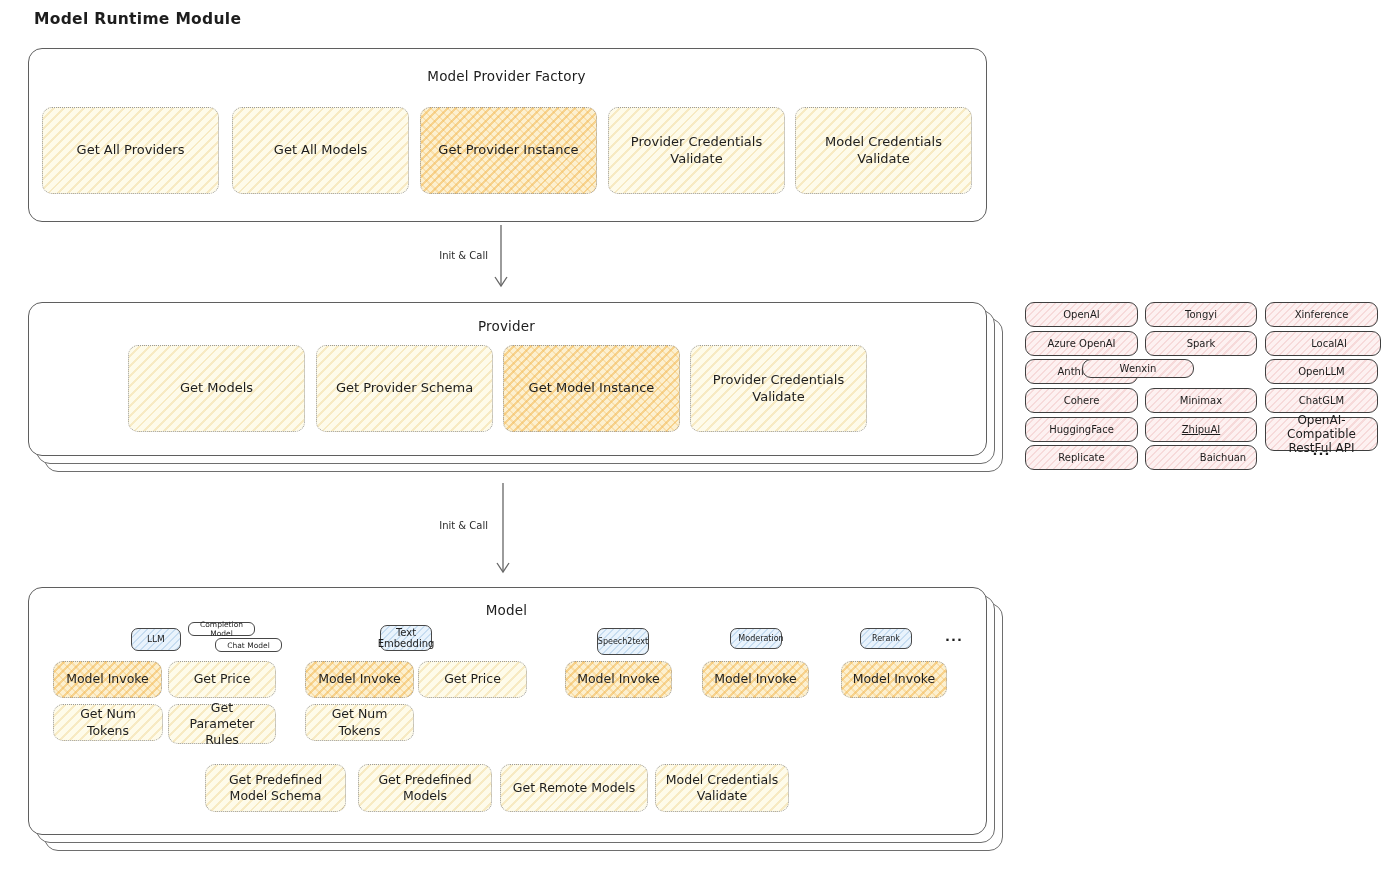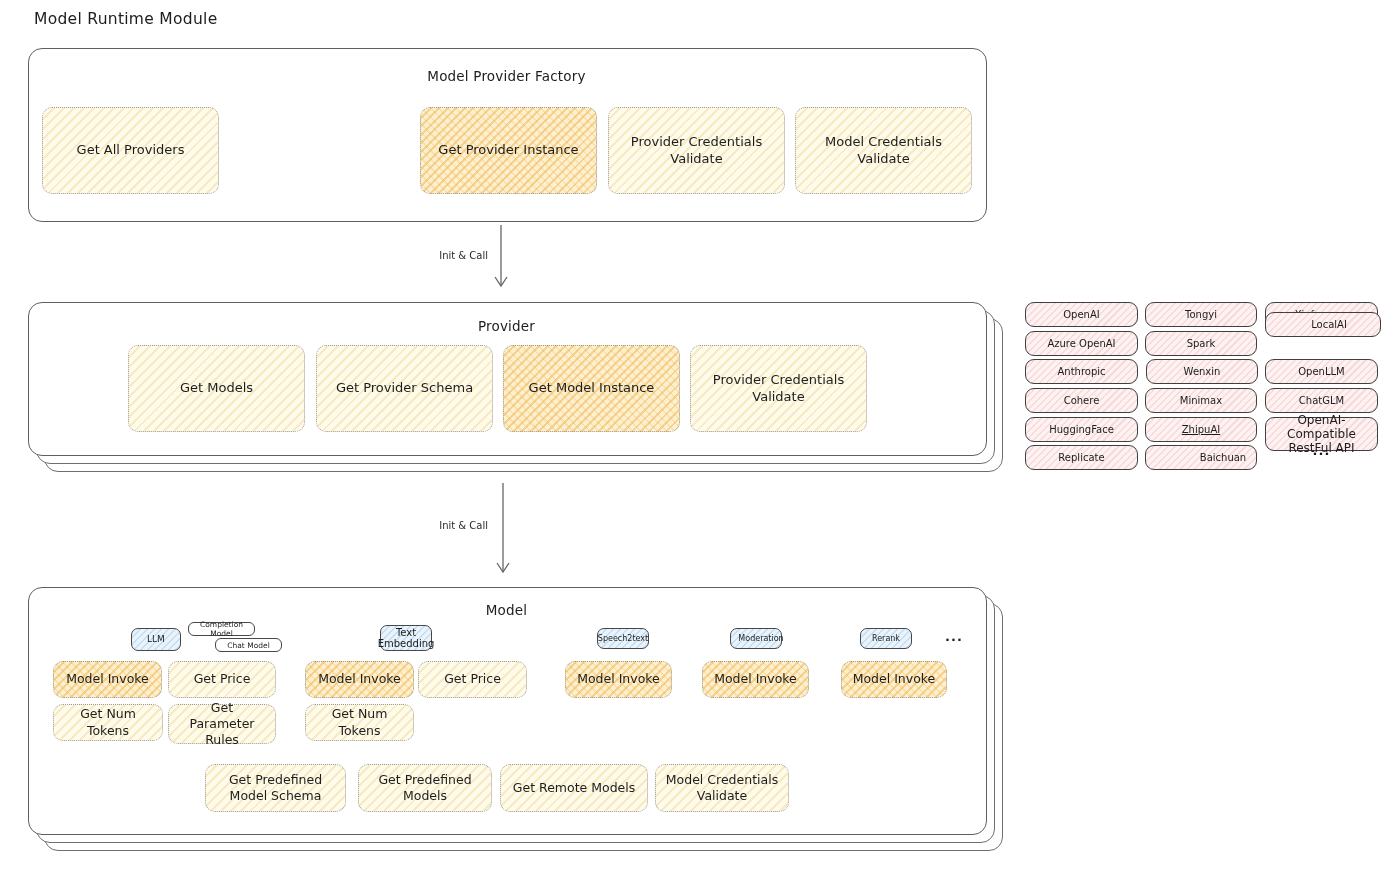--- a/index.html
+++ b/index.html
@@ -1,19 +1,19 @@
 <!DOCTYPE html>
 <html><head>
 <meta charset="utf-8">
 <style>
   html,body{margin:0;padding:0;background:#fff;}
   .canvas{position:relative;width:1393px;height:880px;background:#ffffff;
           font-family:"DejaVu Sans",sans-serif;color:#1d1d1d;overflow:hidden;}
 
-  .page-title{position:absolute;left:34px;top:10px;font-size:15.5px;font-weight:normal;letter-spacing:.3px;}
+  .page-title{position:absolute;left:34px;top:10px;font-size:15.5px;font-weight:bold;letter-spacing:.3px;}
 
   .box{position:absolute;border:1.4px solid #5f5f5f;border-radius:14px;background:#fff;z-index:2;}
   .layer{position:absolute;border:1.2px solid #6e6e6e;border-radius:14px;background:#fff;z-index:1;}
   .box-title{position:absolute;text-align:center;font-size:13.5px;z-index:3;letter-spacing:.2px;}
 
   .btn{position:absolute;display:flex;align-items:center;justify-content:center;text-align:center;
        border:1.4px dotted #9b9b9b;border-radius:10px;font-size:13px;line-height:1.3;
        padding:2px 8px;box-sizing:border-box;z-index:3;}
   .yellow{background-color:#fefbea;
        background-image:repeating-linear-gradient(135deg,rgba(233,196,106,.30) 0 2px,transparent 2px 7px);}
@@ -46,20 +46,21 @@
 </head>
 <body>
 
 <div class="canvas">
 
   <div class="page-title">Model Runtime Module</div>
 
   <div class="box" style="left:28px;top:48px;width:957px;height:172px;"></div>
   <div class="box-title" style="left:28px;top:68px;width:957px;">Model Provider Factory</div>
   <div class="btn yellow" style="left:42px;top:107px;width:177px;height:87px;">Get All Providers</div>
+  <div class="btn yellow" style="left:232px;top:107px;width:177px;height:87px;">Get All Models</div>
   <div class="btn orange" style="left:420px;top:107px;width:177px;height:87px;">Get Provider Instance</div>
   <div class="btn yellow" style="left:608px;top:107px;width:177px;height:87px;">Provider Credentials Validate</div>
   <div class="btn yellow" style="left:795px;top:107px;width:177px;height:87px;">Model Credentials Validate</div>
 
   <svg class="arrow" style="left:489px;top:225px;" width="24" height="68">
     <line x1="12" y1="0" x2="12" y2="60" stroke="#666" stroke-width="1.3"></line>
     <polyline points="6,52 12,61 18,52" fill="none" stroke="#666" stroke-width="1.3"></polyline>
   </svg>
   <div class="arrow-label" style="left:424px;top:250px;width:64px;">Init &amp; Call</div>
 
@@ -74,48 +75,48 @@
 
   <div class="chip" style="left:1025px;top:302px;width:113px;height:25px;">OpenAI</div>
   <div class="chip" style="left:1025px;top:331px;width:113px;height:25px;">Azure OpenAI</div>
   <div class="chip" style="left:1025px;top:359px;width:113px;height:25px;">Anthropic</div>
   <div class="chip" style="left:1025px;top:388px;width:113px;height:25px;">Cohere</div>
   <div class="chip" style="left:1025px;top:417px;width:113px;height:25px;">HuggingFace</div>
   <div class="chip" style="left:1025px;top:445px;width:113px;height:25px;">Replicate</div>
 
   <div class="chip" style="left:1145px;top:302px;width:112px;height:25px;">Tongyi</div>
   <div class="chip" style="left:1145px;top:331px;width:112px;height:25px;">Spark</div>
-  <div class="chip" style="left:1146px;top:359px;width:112px;height:25px;">Wenxin</div>
+  <div class="chip" style="left:1082px;top:359px;width:112px;height:19px;">Wenxin</div>
   <div class="chip" style="left:1145px;top:388px;width:112px;height:25px;">Minimax</div>
   <div class="chip" style="left:1145px;top:417px;width:112px;height:25px;text-decoration:underline;">ZhipuAI</div>
   <div class="chip" style="left:1145px;top:445px;width:112px;height:25px;padding-left:44px;">Baichuan</div>
 
   <div class="chip" style="left:1265px;top:302px;width:113px;height:25px;">Xinference</div>
-  <div class="chip" style="left:1265px;top:312px;width:116px;height:25px;padding-left:12px;">LocalAI</div>
+  <div class="chip" style="left:1265px;top:331px;width:116px;height:25px;padding-left:12px;">LocalAI</div>
   <div class="chip" style="left:1265px;top:359px;width:113px;height:25px;">OpenLLM</div>
   <div class="chip" style="left:1265px;top:388px;width:113px;height:25px;">ChatGLM</div>
   <div class="chip chip-xs" style="left:1265px;top:417px;width:113px;height:25px;">OpenAI-Compatible RestFul API</div>
   <div class="ellipsis" style="left:1265px;top:443px;width:113px;">...</div>
 
   <svg class="arrow" style="left:491px;top:483px;" width="24" height="96">
     <line x1="12" y1="0" x2="12" y2="88" stroke="#666" stroke-width="1.3"></line>
     <polyline points="6,80 12,89 18,80" fill="none" stroke="#666" stroke-width="1.3"></polyline>
   </svg>
   <div class="arrow-label" style="left:424px;top:520px;width:64px;">Init &amp; Call</div>
 
   <div class="layer" style="left:44px;top:603px;width:957px;height:246px;"></div>
   <div class="layer" style="left:36px;top:595px;width:957px;height:246px;"></div>
   <div class="box" style="left:28px;top:587px;width:957px;height:246px;"></div>
   <div class="box-title" style="left:28px;top:602px;width:957px;">Model</div>
 
   <div class="tag" style="left:131px;top:628px;width:50px;height:23px;">LLM</div>
   <div class="subtag" style="left:188px;top:622px;width:67px;height:14px;">Completion Model</div>
   <div class="subtag" style="left:188px;top:638px;width:67px;height:14px;margin-left:27px;">Chat Model</div>
   <div class="tag tag-xs" style="left:380px;top:625px;width:52px;height:26px;padding:1px 4px;">Text Embedding</div>
-  <div class="tag tag-sm" style="left:597px;top:628px;width:52px;height:21px;">Speech2text</div>
+  <div class="tag tag-sm" style="left:597px;top:628px;width:52px;height:27px;">Speech2text</div>
   <div class="tag tag-sm" style="left:730px;top:628px;width:52px;height:21px;padding-left:10px;">Moderation</div>
   <div class="tag tag-sm" style="left:860px;top:628px;width:52px;height:21px;">Rerank</div>
   <div class="ellipsis" style="left:942px;top:629px;width:24px;">...</div>
 
   <div class="btn orange smallbtn" style="left:53px;top:661px;width:109px;height:37px;">Model Invoke</div>
   <div class="btn yellow smallbtn" style="left:168px;top:661px;width:108px;height:37px;">Get Price</div>
   <div class="btn orange smallbtn" style="left:305px;top:661px;width:109px;height:37px;">Model Invoke</div>
   <div class="btn yellow smallbtn" style="left:418px;top:661px;width:109px;height:37px;">Get Price</div>
   <div class="btn orange smallbtn" style="left:565px;top:661px;width:107px;height:37px;">Model Invoke</div>
   <div class="btn orange smallbtn" style="left:702px;top:661px;width:107px;height:37px;">Model Invoke</div>

